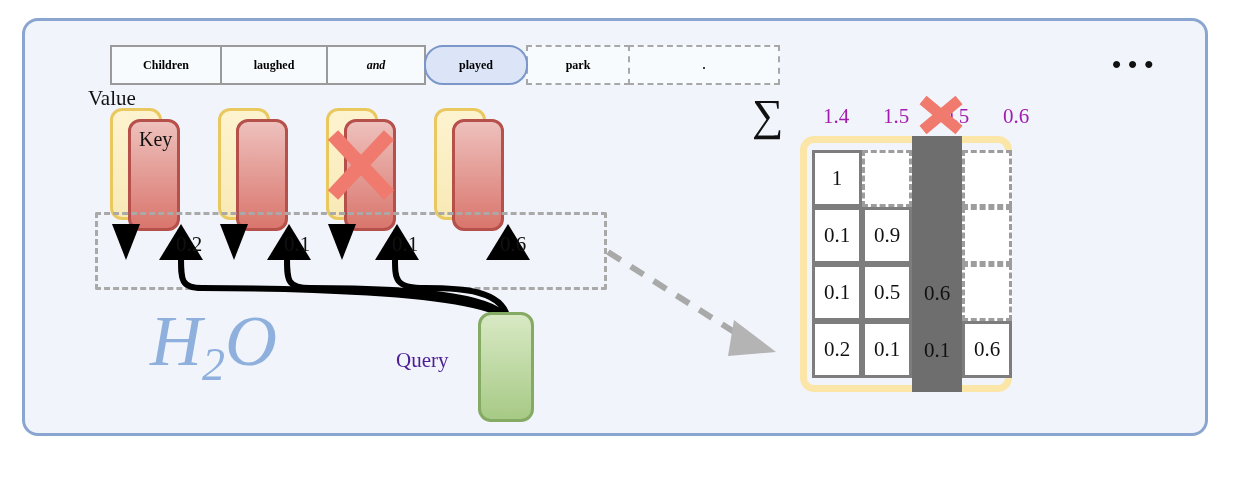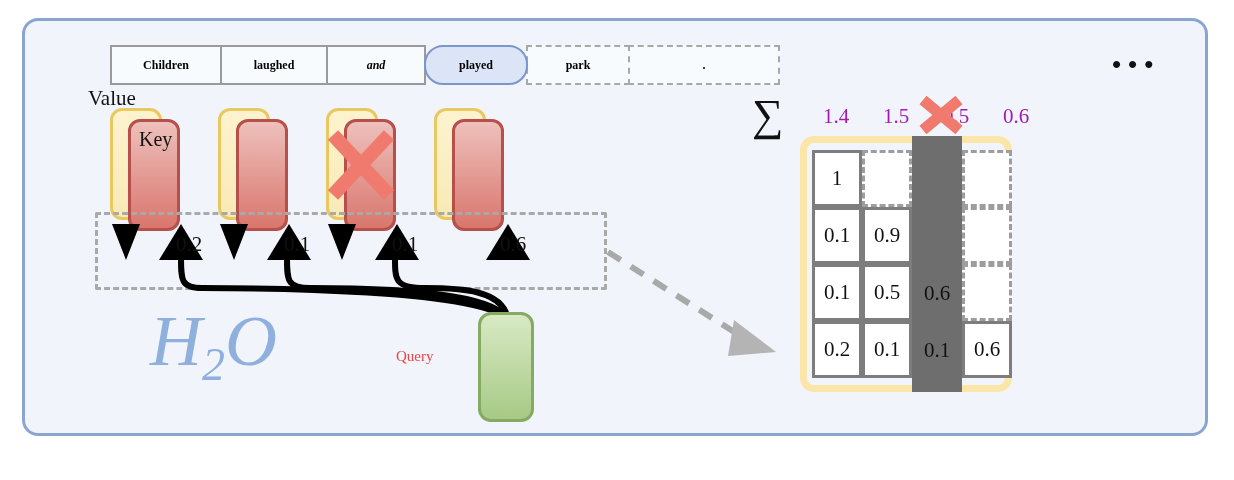--- a/index.html
+++ b/index.html
@@ -40,21 +40,21 @@
   
   .attnbox{position:absolute;left:95px;top:212px;width:512px;height:78px;
     border:3px dashed #a9a9a9;box-sizing:border-box;border-radius:2px;}
   .wlabel{position:absolute;font-size:21px;color:#111;}
 
   
   .query{
     position:absolute;left:478px;top:312px;width:56px;height:110px;border-radius:13px;box-sizing:border-box;
     background:linear-gradient(180deg,#d8e9c4,#a7ca86);border:3px solid #84aa63;
   }
-  .qlabel{position:absolute;left:396px;top:348px;font-size:15px;color:#ef4444;}
+  .qlabel{position:absolute;left:396px;top:348px;font-size:21px;color:#4c1d95;}
 
   .h2o{position:absolute;left:150px;top:300px;font-size:72px;font-style:italic;color:#8fb0dd;
        font-family:"Liberation Serif",serif;}
   .h2o sub{font-size:46px;font-style:italic;}
 
   
   .sigma{position:absolute;left:752px;top:94px;font-size:44px;color:#111;line-height:44px;}
   .sum{position:absolute;font-size:21px;color:#a21caf;text-align:center;width:48px;}
 
   .matwrap{position:absolute;left:800px;top:136px;width:212px;height:256px;

